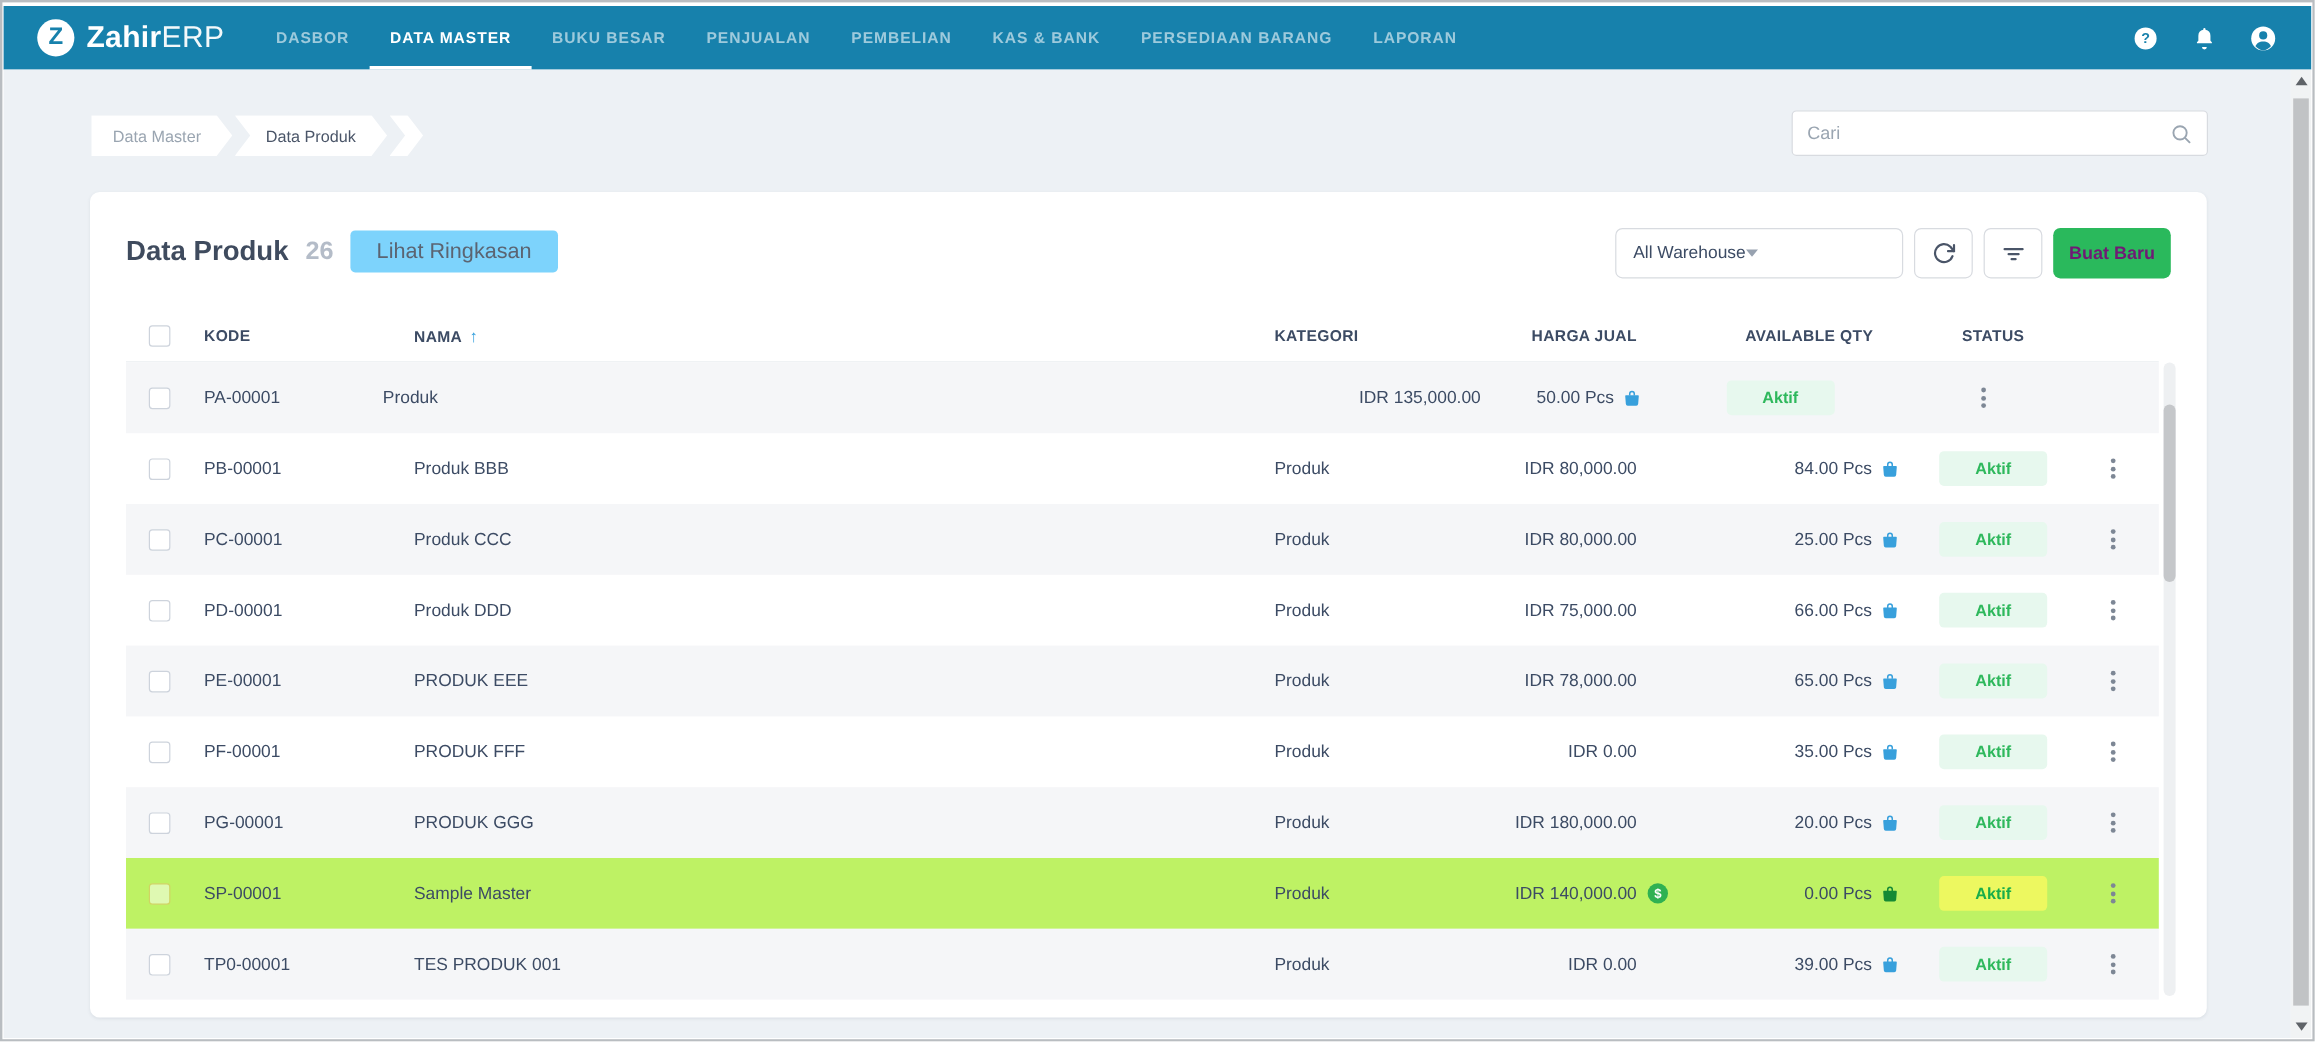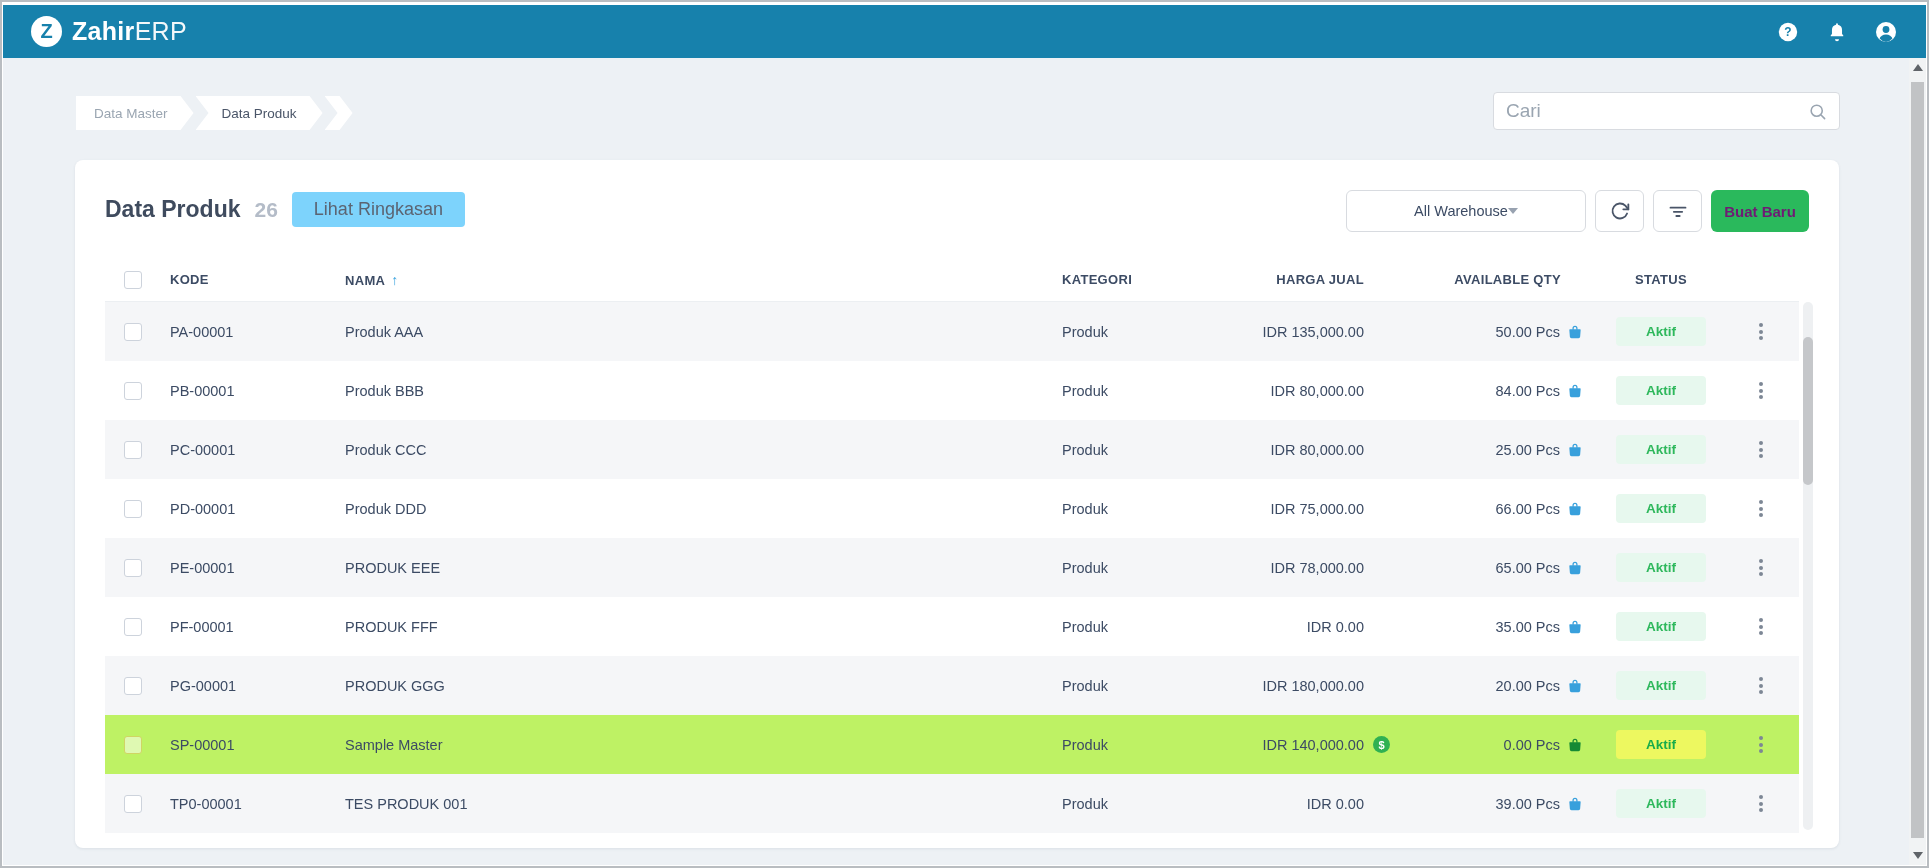--- a/index.html
+++ b/index.html
@@ -24,32 +24,32 @@
 
   
   .breadcrumb { position:absolute; left:73px; top:38px; height:34px; display:flex; }
   .crumb { background:#fff; display:flex; align-items:center; font-size:13.5px; margin-right:2px; }
   .crumb.first  { padding:0 26px 0 18px; color:#9aa5b1; clip-path:polygon(0 0, calc(100% - 13px) 0, 100% 50%, calc(100% - 13px) 100%, 0 100%); }
   .crumb.second { padding:0 26px 0 26px; color:#4a5568; clip-path:polygon(0 0, calc(100% - 13px) 0, 100% 50%, calc(100% - 13px) 100%, 0 100%, 13px 50%); }
   .crumb.tail   { width:28px; clip-path:polygon(0 0, calc(100% - 13px) 0, 100% 50%, calc(100% - 13px) 100%, 0 100%, 13px 50%); }
 
   
   .searchbox { position:absolute; left:1490px; top:34px; width:347px; height:38px; background:#fff; border:1px solid #d8dbe0; border-radius:4px; display:flex; align-items:center; padding:0 12px; }
-  .searchbox input { border:none; outline:none; flex:1; font-size:19px; color:#3c4b64; font-family:inherit; background:transparent; }
+  .searchbox input { border:none; outline:none; flex:1; font-size:15px; color:#3c4b64; font-family:inherit; background:transparent; }
   .searchbox input::placeholder { color:#9aa5b1; }
 
   
   .card { position:absolute; left:72px; top:102px; width:1764px; height:688px; background:#fff; border-radius:8px; box-shadow:0 1px 3px rgba(60,75,100,.10); }
   .title-row { position:absolute; left:30px; top:32px; display:flex; align-items:center; gap:14px; }
   .page-title { font-size:23px; font-weight:700; color:#3f4b5e; }
   .rec-count { font-size:21px; font-weight:600; color:#b4bcc8; }
   .summary-btn { background:#7dd3fc; color:#5b6472; font-size:18px; padding:7px 22px; border-radius:4px; border:none; cursor:pointer; font-family:inherit; }
 
   .controls { position:absolute; right:30px; top:30px; height:42px; display:flex; gap:9px; }
-  .select { width:240px; border:1px solid #d8dbe0; border-radius:6px; display:flex; align-items:center; justify-content:center; padding:0 14px; font-size:14.5px; color:#3c4b64; cursor:pointer; background:#fff; }
+  .select { width:240px; border:1px solid #d8dbe0; border-radius:6px; display:flex; align-items:center; justify-content:flex-start; padding:0 14px; font-size:14.5px; color:#3c4b64; cursor:pointer; background:#fff; }
   .caret { width:0; height:0; border-left:5px solid transparent; border-right:5px solid transparent; border-top:6px solid #98a2b0; }
   .icon-btn { width:49px; border:1px solid #d8dbe0; border-radius:6px; background:#fff; display:flex; align-items:center; justify-content:center; cursor:pointer; }
   .create-btn { width:98px; background:#2ab95c; color:#701a75; border:none; border-radius:6px; font-size:15px; font-weight:700; cursor:pointer; font-family:inherit; }
 
   
   .table { position:absolute; left:30px; top:98px; width:1694px; }
   .thead, .row { display:grid; grid-template-columns:50px 160px 743px 180px 130px 215px 140px 76px; align-items:center; }
   .thead { height:44px; font-size:13px; font-weight:700; color:#3c4b64; letter-spacing:.3px; border-bottom:1px solid #eceff2; }
   .row { height:59px; font-size:14.5px; color:#3c4b64; cursor:pointer; }
   .row.stripe { background:#f5f6f8; }
@@ -89,20 +89,30 @@
 </head>
 <body>
 
 <div class="frame">
 
   <header class="navbar">
     <div class="brand">
       <span class="logo-circle">Z</span>
       <span class="brand-text"><span class="bold">Zahir</span><span class="light">ERP</span></span>
     </div>
+    <nav class="nav-menu">
+        <div class="nav-item">DASBOR</div>
+        <div class="nav-item active">DATA MASTER</div>
+        <div class="nav-item">BUKU BESAR</div>
+        <div class="nav-item">PENJUALAN</div>
+        <div class="nav-item">PEMBELIAN</div>
+        <div class="nav-item">KAS &amp; BANK</div>
+        <div class="nav-item">PERSEDIAAN BARANG</div>
+        <div class="nav-item">LAPORAN</div>
+      </nav>
     <div class="nav-right">
       <span class="nav-ico">
         <svg width="22" height="22" viewBox="0 0 24 24">
             <circle cx="12" cy="12" r="10" fill="#fff"></circle>
             <text x="12" y="16.5" text-anchor="middle" font-size="13" font-weight="700" fill="#1781ac" font-family="inherit">?</text>
           </svg>
       </span>
       <span class="nav-ico">
         <svg width="22" height="22" viewBox="0 0 24 24">
             <path fill="#fff" d="M12 22a2.2 2.2 0 0 0 2.2-2.2h-4.4A2.2 2.2 0 0 0 12 22zm6.8-5.5v-1l-1.3-1.3V9.7A5.6 5.6 0 0 0 13 4.2v-.7a1 1 0 1 0-2 0v.7a5.6 5.6 0 0 0-4.5 5.5v4.5l-1.3 1.3v1z"></path>
@@ -175,21 +185,20 @@
           <div class="th-right">AVAILABLE QTY</div>
           <div class="th-center">STATUS</div>
           <div></div>
         </div>
         <div>
             <div class="row stripe">
     <div class="c-check">
                 <span class="cb"></span>
               </div>
     <div class="c-kode">PA-00001</div>
-    <div class="c-nama">Produk AAA</div>
     <div class="c-kat">Produk</div>
     <div class="c-harga">
       <span>IDR 135,000.00</span>
 
     </div>
     <div class="c-qty">
       <span>50.00 Pcs</span>
       <svg class="boxicon" width="16" height="16" viewBox="0 0 24 24">
                   <path fill="currentColor" d="M4.5 8h15a1 1 0 0 1 1 1.1l-.8 10a2.4 2.4 0 0 1-2.4 2.2H6.7a2.4 2.4 0 0 1-2.4-2.2l-.8-10A1 1 0 0 1 4.5 8z"></path>
                   <path fill="currentColor" d="M8.2 8.5V6.3a3.8 3.8 0 0 1 7.6 0v2.2h-1.9V6.3a1.9 1.9 0 0 0-3.8 0v2.2z"></path>

